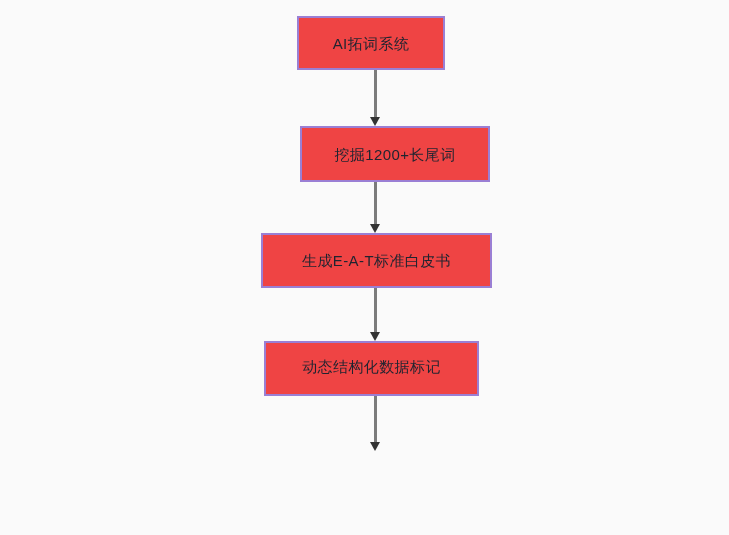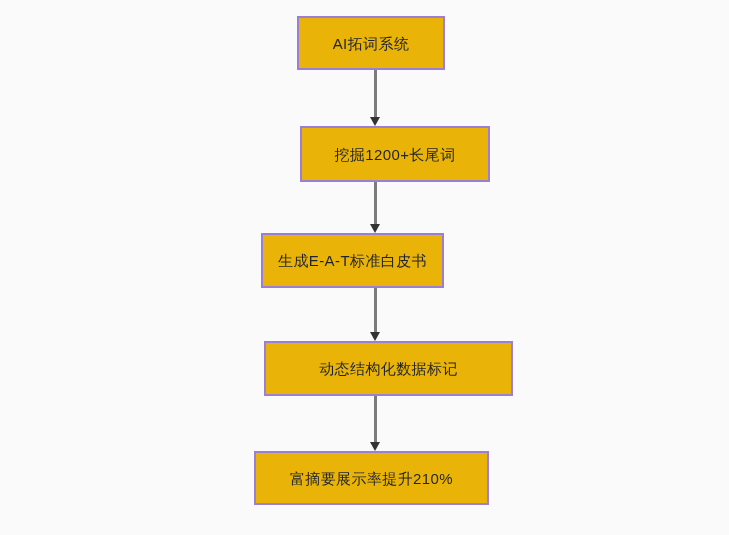--- a/index.html
+++ b/index.html
@@ -23,35 +23,35 @@
     width: 729px;
     height: 535px;
   }
 
   
   .flow-node {
     position: absolute;
     display: flex;
     align-items: center;
     justify-content: center;
-    background: #eab308;
+    background: #ef4444;
     border: 2px solid #9a7fd4;
     color: #1f2430;
     font-size: 15px;
     line-height: 1;
     letter-spacing: 0.4px;
     white-space: nowrap;
     text-align: center;
   }
 
   
   #node-0 { left: 297px; top: 16px;  width: 148px; height: 54px; }
   #node-1 { left: 276px; top: 126px; width: 190px; height: 56px; margin-left: 24px; }
-  #node-2 { left: 261px; top: 233px; width: 183px; height: 55px; }
-  #node-3 { left: 264px; top: 341px; width: 249px; height: 55px; }
+  #node-2 { left: 261px; top: 233px; width: 231px; height: 55px; }
+  #node-3 { left: 264px; top: 341px; width: 215px; height: 55px; font-family: Liberation Mono, monospace; }
   #node-4 { left: 254px; top: 451px; width: 235px; height: 54px; }
 
   
   .flow-connector {
     position: absolute;
     left: 370px;
     width: 11px;
   }
 
   .flow-connector .conn-line {
@@ -119,17 +119,14 @@
 
   <div class="flow-node" id="node-3">
     <span>动态结构化数据标记</span>
   </div>
 
   <div class="flow-connector" id="connector-3">
     <div class="conn-line"></div>
     <div class="conn-arrow"></div>
   </div>
 
-  <div class="flow-node" id="node-4">
-    <span>富摘要展示率提升210%</span>
-  </div>
 
 </div>
 
 </body></html>

